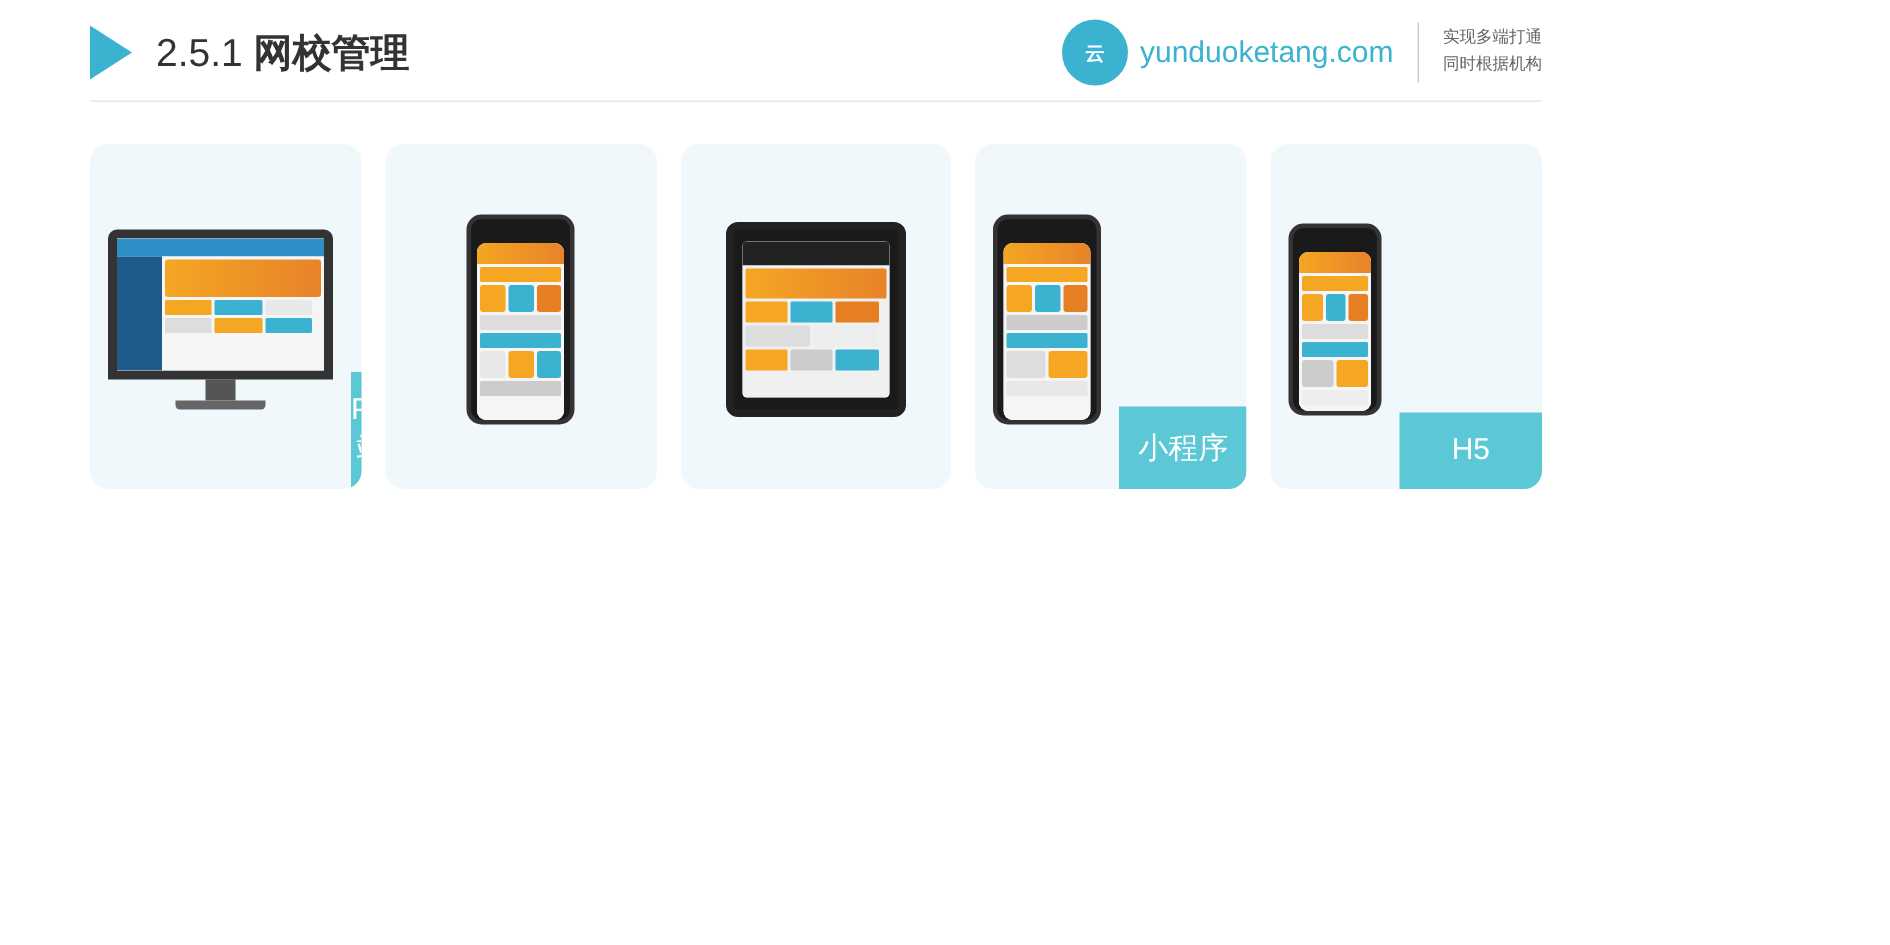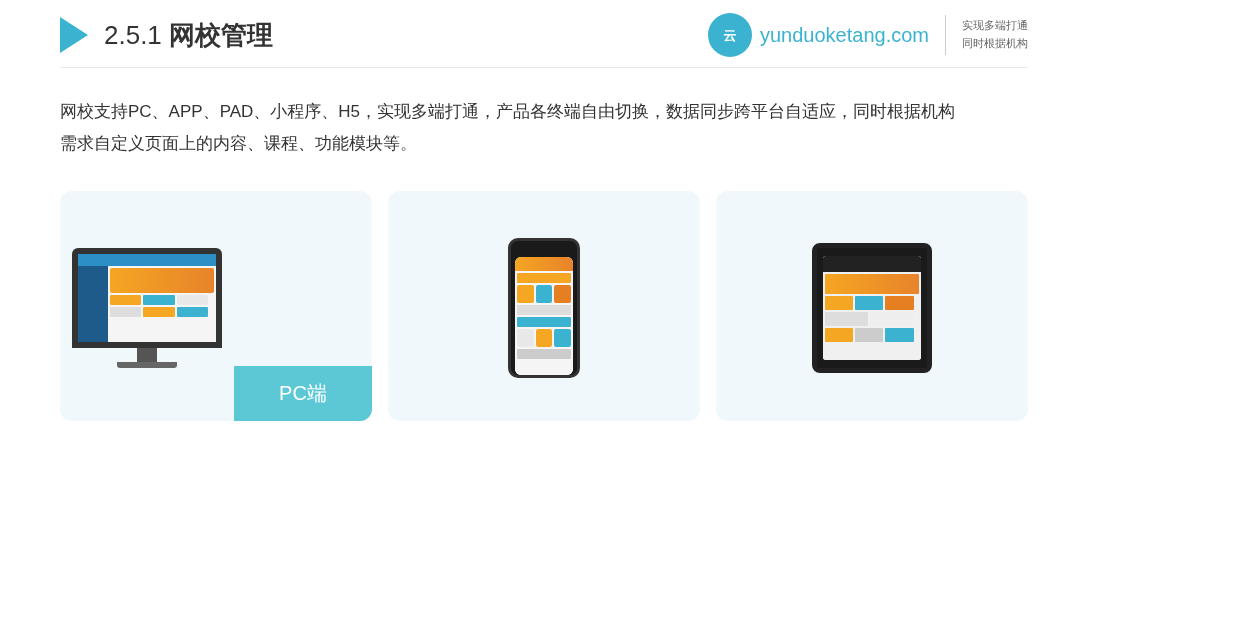--- a/index.html
+++ b/index.html
@@ -368,24 +368,20 @@
         <span class="logo-main-text">yunduoketang.com</span>
       </div>
       <div class="logo-divider"></div>
       <div class="logo-slogan">
         <span>实现多端打通</span><br>
         <span>同时根据机构</span>
       </div>
     </div>
   </div>
 
-  <div class="description">
-    <div>网校支持PC、APP、PAD、小程序、H5，实现多端打通，产品各终端自由切换，数据同步跨平台自适应，同时根据机构</div>
-    <div>需求自定义页面上的内容、课程、功能模块等。</div>
-  </div>
 
   <div class="cards-container">
 
     <div class="device-card">
       <div class="device-card-image">
         <div class="monitor">
           <div class="monitor-body">
             <div class="monitor-screen-content">
               <div class="screen-header-bar"></div>
               <div class="screen-body">
@@ -458,16 +454,72 @@
                   <div class="tablet-item" style="background:#ccc; width:30%;"></div>
                   <div class="tablet-item" style="background:#3bb3d0; width:30%;"></div>
                 </div>
               </div>
             </div>
           </div>
         </div>
       </div>
     </div>
 
-
+    <div class="device-card">
+      <div class="device-card-image">
+        <div class="phone">
+          <div class="phone-body">
+            <div class="phone-notch"></div>
+            <div class="phone-screen">
+              <div class="phone-screen-header"></div>
+              <div class="phone-screen-body">
+                <div class="phone-row phone-row-orange"></div>
+                <div class="phone-grid-row">
+                  <div class="phone-grid-item" style="background:#f5a623;"></div>
+                  <div class="phone-grid-item" style="background:#3bb3d0;"></div>
+                  <div class="phone-grid-item" style="background:#e67e22;"></div>
+                </div>
+                <div class="phone-row" style="background:#ccc;"></div>
+                <div class="phone-row phone-row-blue"></div>
+                <div class="phone-grid-row">
+                  <div class="phone-grid-item" style="background:#ddd;"></div>
+                  <div class="phone-grid-item" style="background:#f5a623;"></div>
+                </div>
+                <div class="phone-row" style="background:#e8e8e8;"></div>
+              </div>
+            </div>
+          </div>
+        </div>
+      </div>
+      <div class="device-card-label">小程序</div>
+    </div>
+
+    <div class="device-card">
+      <div class="device-card-image">
+        <div class="phone">
+          <div class="phone-body phone-small">
+            <div class="phone-notch"></div>
+            <div class="phone-screen">
+              <div class="phone-screen-header"></div>
+              <div class="phone-screen-body">
+                <div class="phone-row phone-row-orange"></div>
+                <div class="phone-grid-row">
+                  <div class="phone-grid-item" style="background:#f5a623;"></div>
+                  <div class="phone-grid-item" style="background:#3bb3d0;"></div>
+                  <div class="phone-grid-item" style="background:#e67e22;"></div>
+                </div>
+                <div class="phone-row" style="background:#ddd;"></div>
+                <div class="phone-row phone-row-blue"></div>
+                <div class="phone-grid-row">
+                  <div class="phone-grid-item" style="background:#ccc;"></div>
+                  <div class="phone-grid-item" style="background:#f5a623;"></div>
+                </div>
+                <div class="phone-row" style="background:#eee;"></div>
+              </div>
+            </div>
+          </div>
+        </div>
+      </div>
+      <div class="device-card-label">H5</div>
+    </div>
 
   </div>
 </div>
 
 </body></html>

